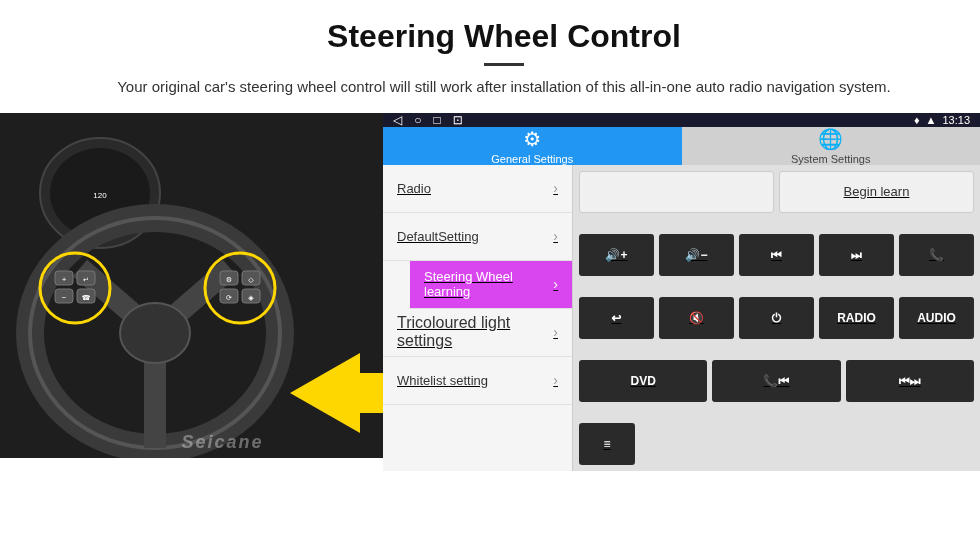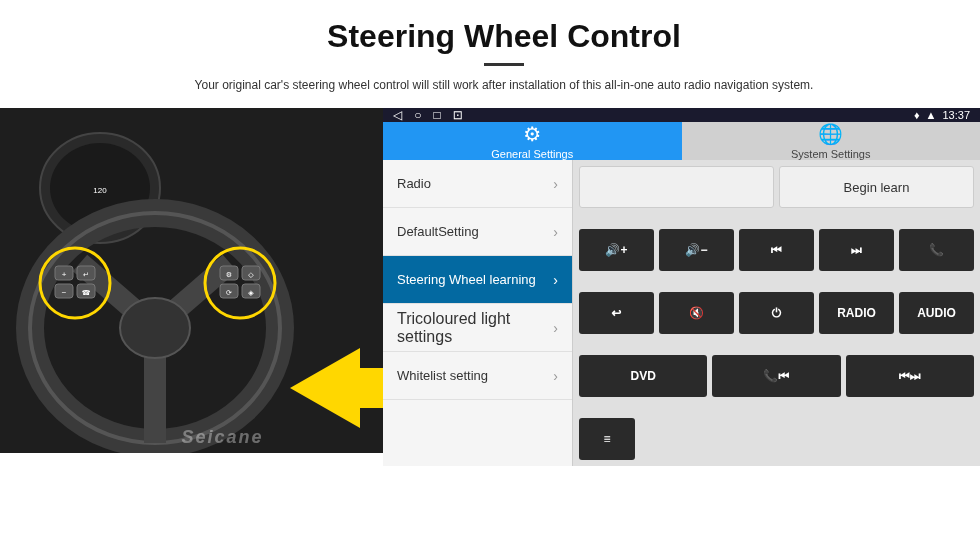--- a/index.html
+++ b/index.html
@@ -25,21 +25,21 @@
     }
 
     .title-divider {
       width: 40px;
       height: 3px;
       background: #333;
       margin: 0 auto 10px;
     }
 
     .page-subtitle {
-      font-size: 12px;
+      font-size: 15px;
       color: #333;
       line-height: 1.5;
     }
 
     .main-content {
       display: flex;
       width: 980px;
       height: 345px;
       margin-top: 4px;
     }
@@ -135,20 +135,21 @@
 
     .tab-icon {
       font-size: 20px;
       margin-bottom: 2px;
     }
 
     
     .settings-area {
       display: flex;
       flex: 1;
+      text-decoration: underline;
     }
 
     
     .menu-list {
       width: 190px;
       background: #f5f5f5;
       border-right: 1px solid #ccc;
     }
 
     .menu-item {
@@ -157,22 +158,23 @@
       justify-content: space-between;
       padding: 0 14px;
       height: 48px;
       font-size: 13px;
       color: #333;
       border-bottom: 1px solid #e0e0e0;
       cursor: pointer;
     }
 
     .menu-item.active {
-      background: #0369a1;
-      color: #fff;
+      background: #d946ef;
+      color: #fff;
+      margin-left: 27px;
     }
 
     .menu-item .chevron {
       font-size: 14px;
       color: #999;
     }
 
     .menu-item.active .chevron {
       color: #fff;
     }
@@ -307,21 +309,21 @@
     <div class="status-bar">
       <div class="status-left">
         <span class="status-icon">◁</span>
         <span class="status-icon">○</span>
         <span class="status-icon">□</span>
         <span class="status-icon">⊡</span>
       </div>
       <div class="status-right">
         <span>♦</span>
         <span>▲</span>
-        <span>13:37</span>
+        <span>13:13</span>
       </div>
     </div>
 
     <div class="tab-bar">
       <div class="tab-active">
         <span class="tab-icon">⚙</span>
         <span>General Settings</span>
       </div>
       <div class="tab-inactive">
         <span class="tab-icon">🌐</span>

